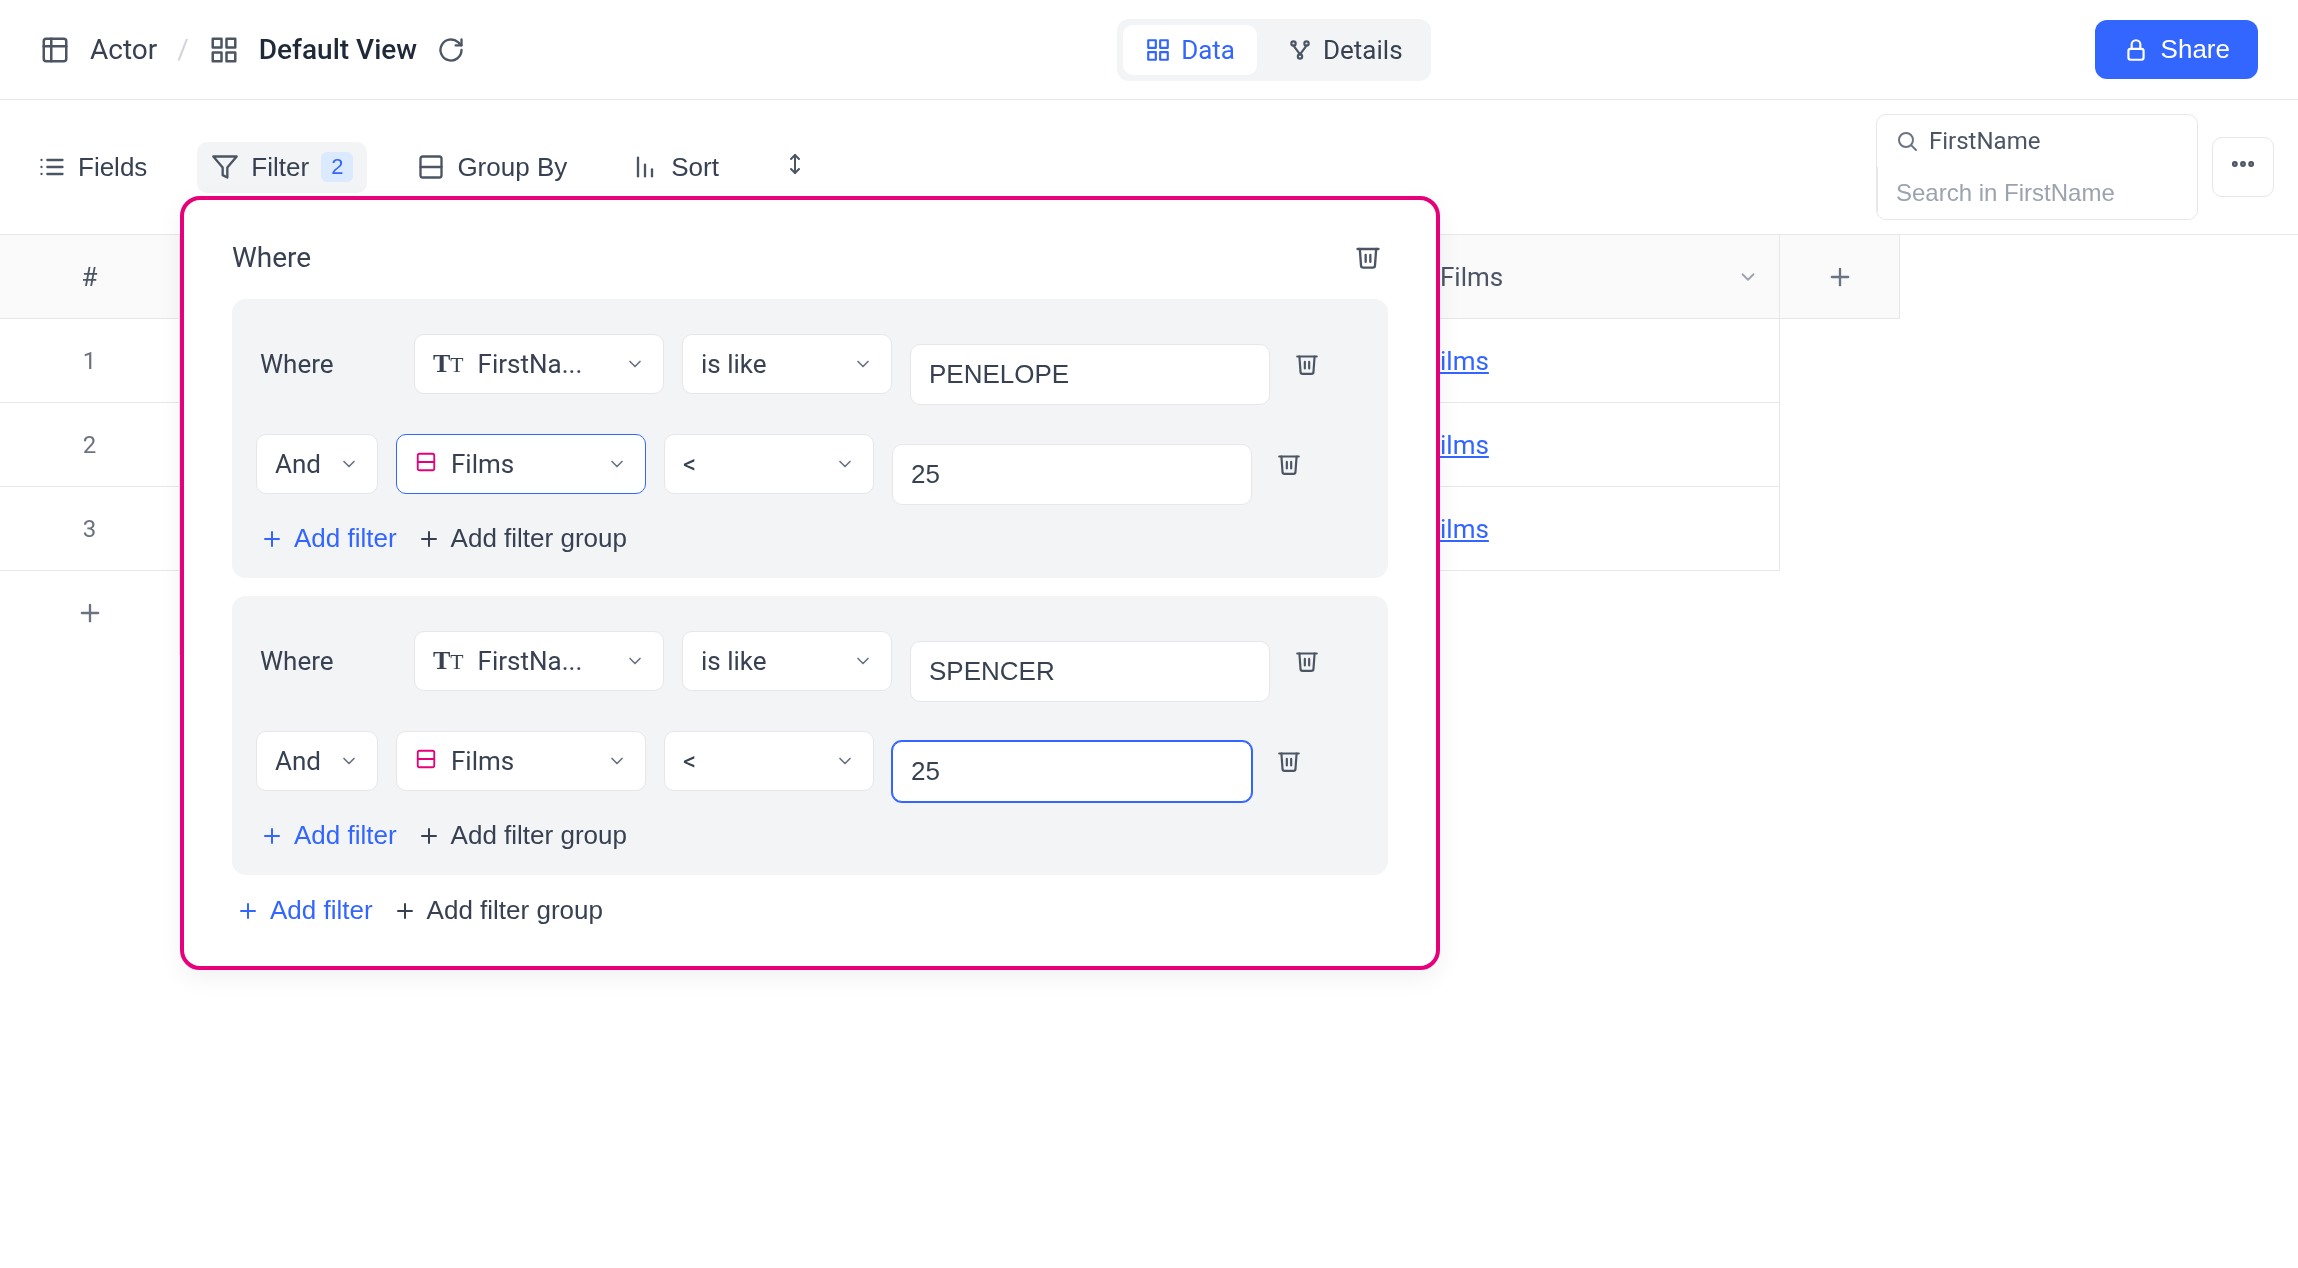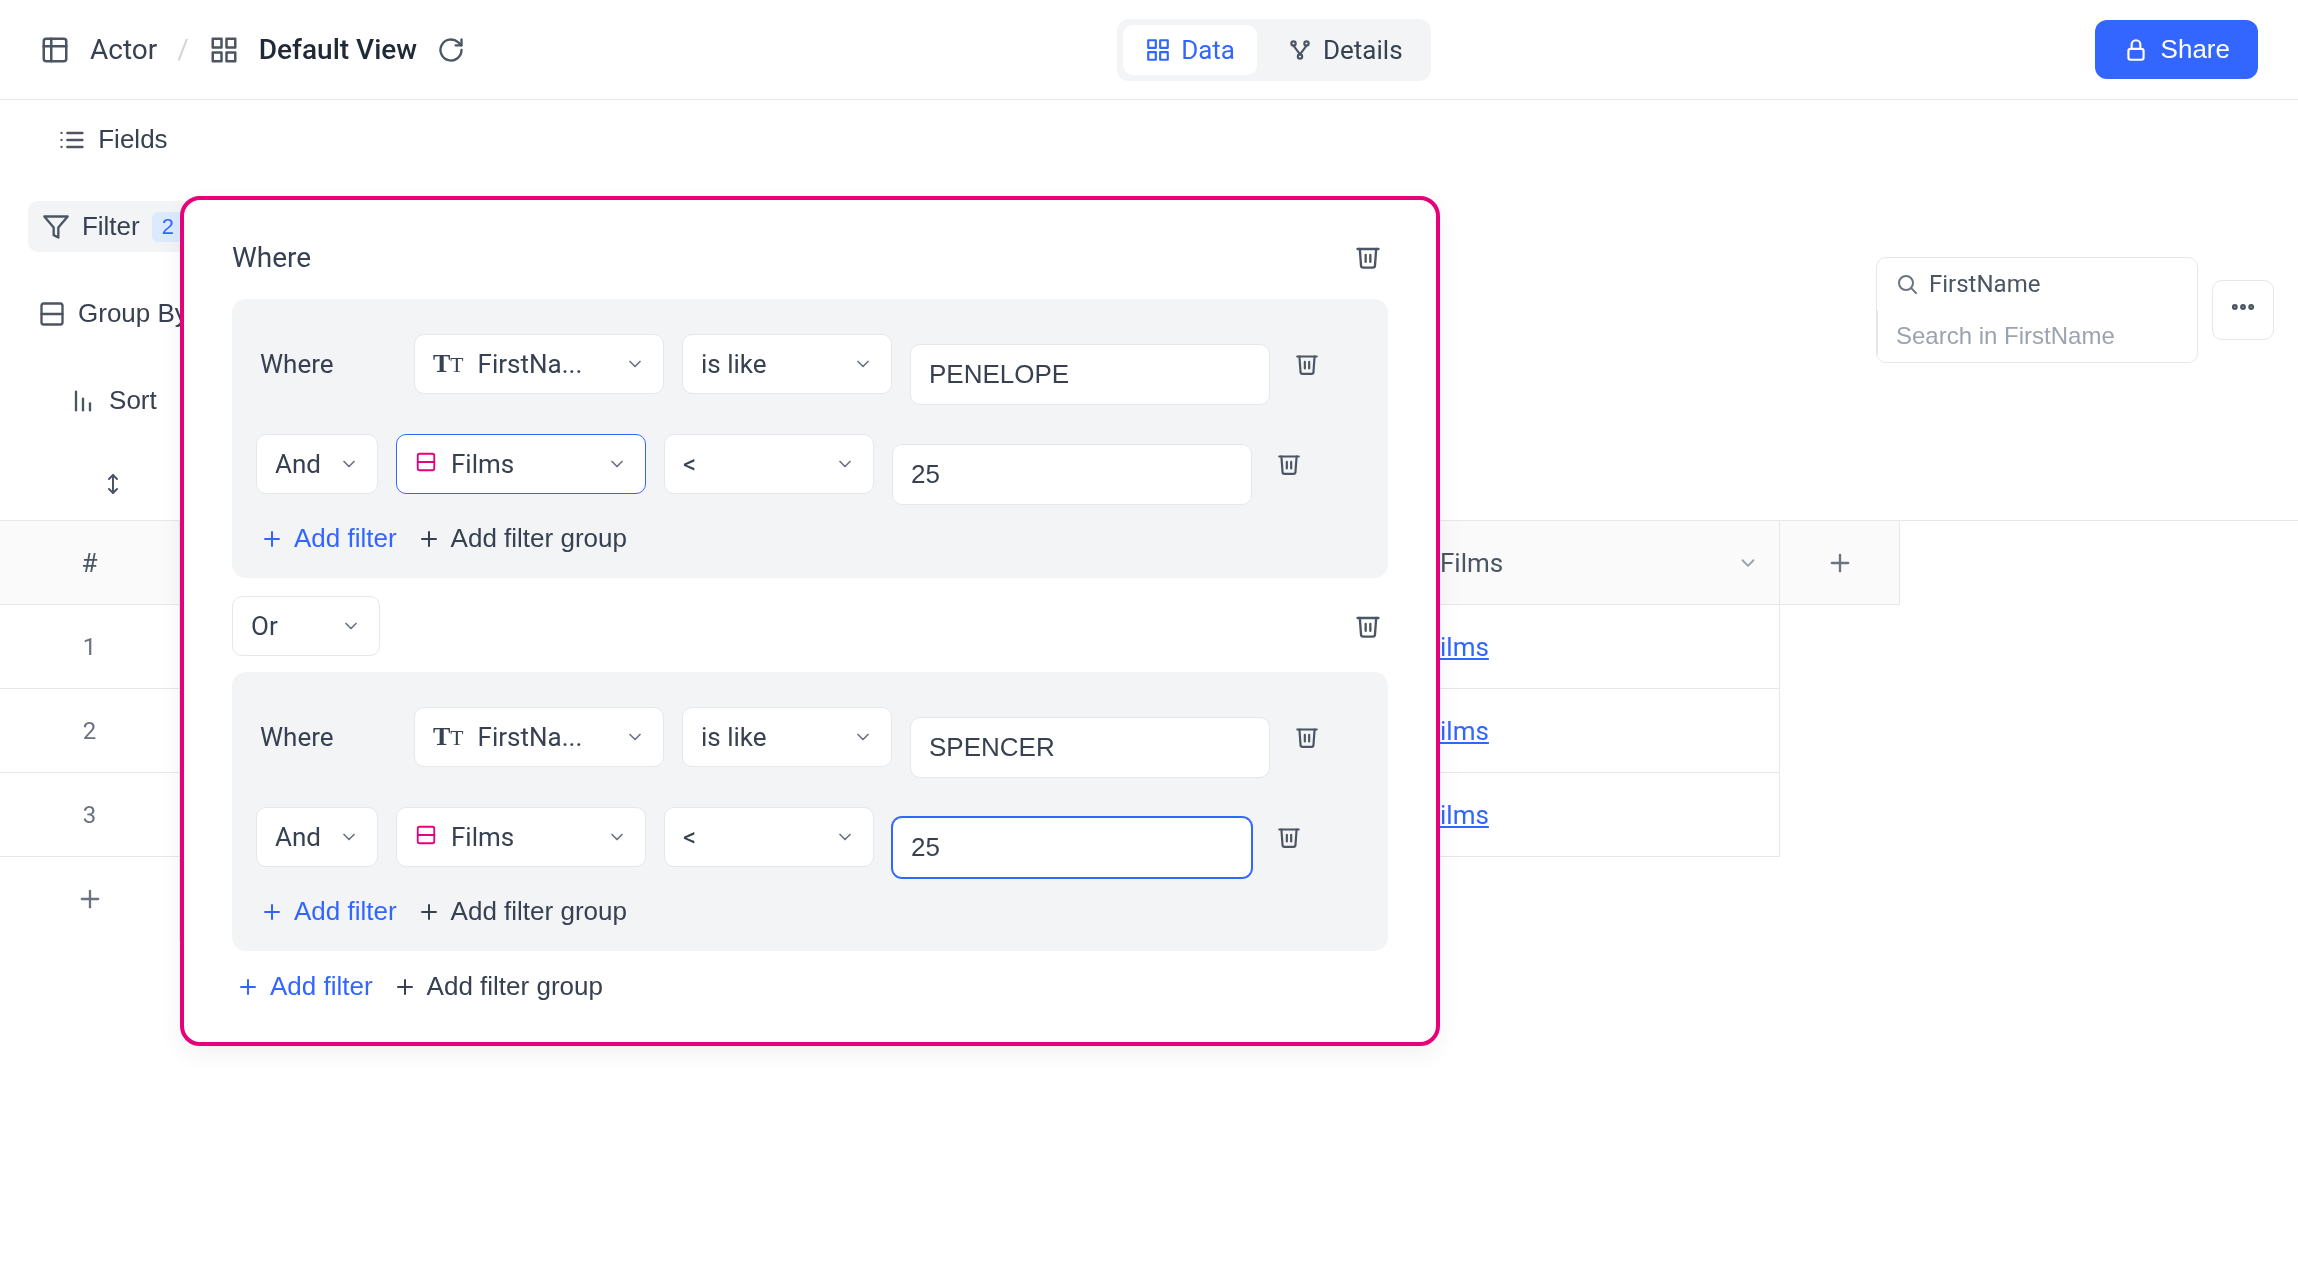--- a/index.html
+++ b/index.html
@@ -75,23 +75,22 @@
   
   .toolbar {
     display: flex;
     align-items: center;
     justify-content: space-between;
     padding: 14px 24px;
     border-bottom: 1px solid #e5e7eb;
   }
   .toolbar-left {
     display: flex;
-    align-items: center;
+    align-items: flex-start;
     gap: 36px;
-    flex-direction: column;
   }
   .toolbar-btn {
     display: flex;
     align-items: center;
     gap: 12px;
     font-size: 26px;
     color: #374151;
     padding: 10px 14px;
     border-radius: 10px;
     background: transparent;
@@ -597,35 +596,20 @@
       <button class="add-link gray">
         <svg width="24" height="24" viewBox="0 0 24 24" stroke="#374151">
             <line x1="12" y1="5" x2="12" y2="19"></line>
             <line x1="5" y1="12" x2="19" y2="12"></line>
           </svg>
         <span>Add filter group</span>
       </button>
     </div>
   </div>
 
-  <div class="or-row">
-    <div class="dropdown logic-sel-outer">
-      <span>Or</span>
-      <svg class="chev" width="20" height="20" viewBox="0 0 24 24" stroke="#6b7280">
-          <polyline points="6 9 12 15 18 9"></polyline>
-        </svg>
-    </div>
-    <button class="trash-btn">
-      <svg width="28" height="28" viewBox="0 0 24 24">
-          <polyline points="3 6 5 6 21 6"></polyline>
-          <path d="M19 6l-1 14a2 2 0 0 1-2 2H8a2 2 0 0 1-2-2L5 6"></path>
-          <path d="M10 11v6M14 11v6"></path>
-        </svg>
-    </button>
-  </div>
 
   <div class="filter-group">
     <div class="filter-row">
       <div class="row-where-label">Where</div>
       <div class="dropdown field-sel">
         <span style="display:flex;align-items:center;gap:14px;">
           <span class="tt-icon"><b>T</b><small>T</small></span>
           <span>FirstNa...</span>
         </span>
         <svg class="chev" width="20" height="20" viewBox="0 0 24 24" stroke="#6b7280">

